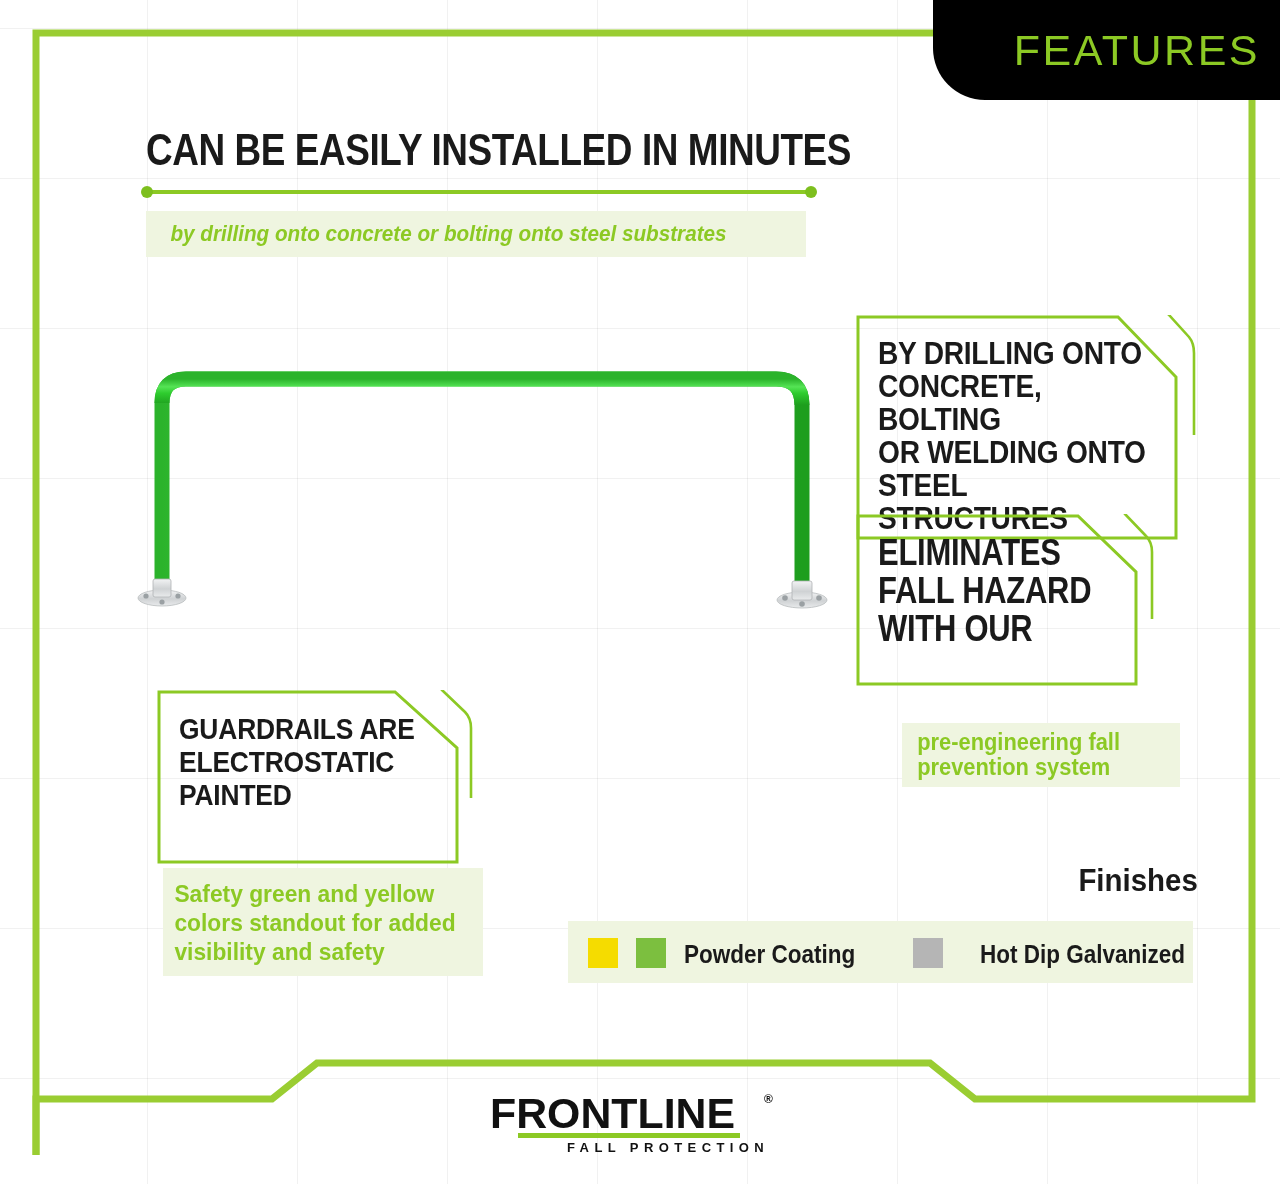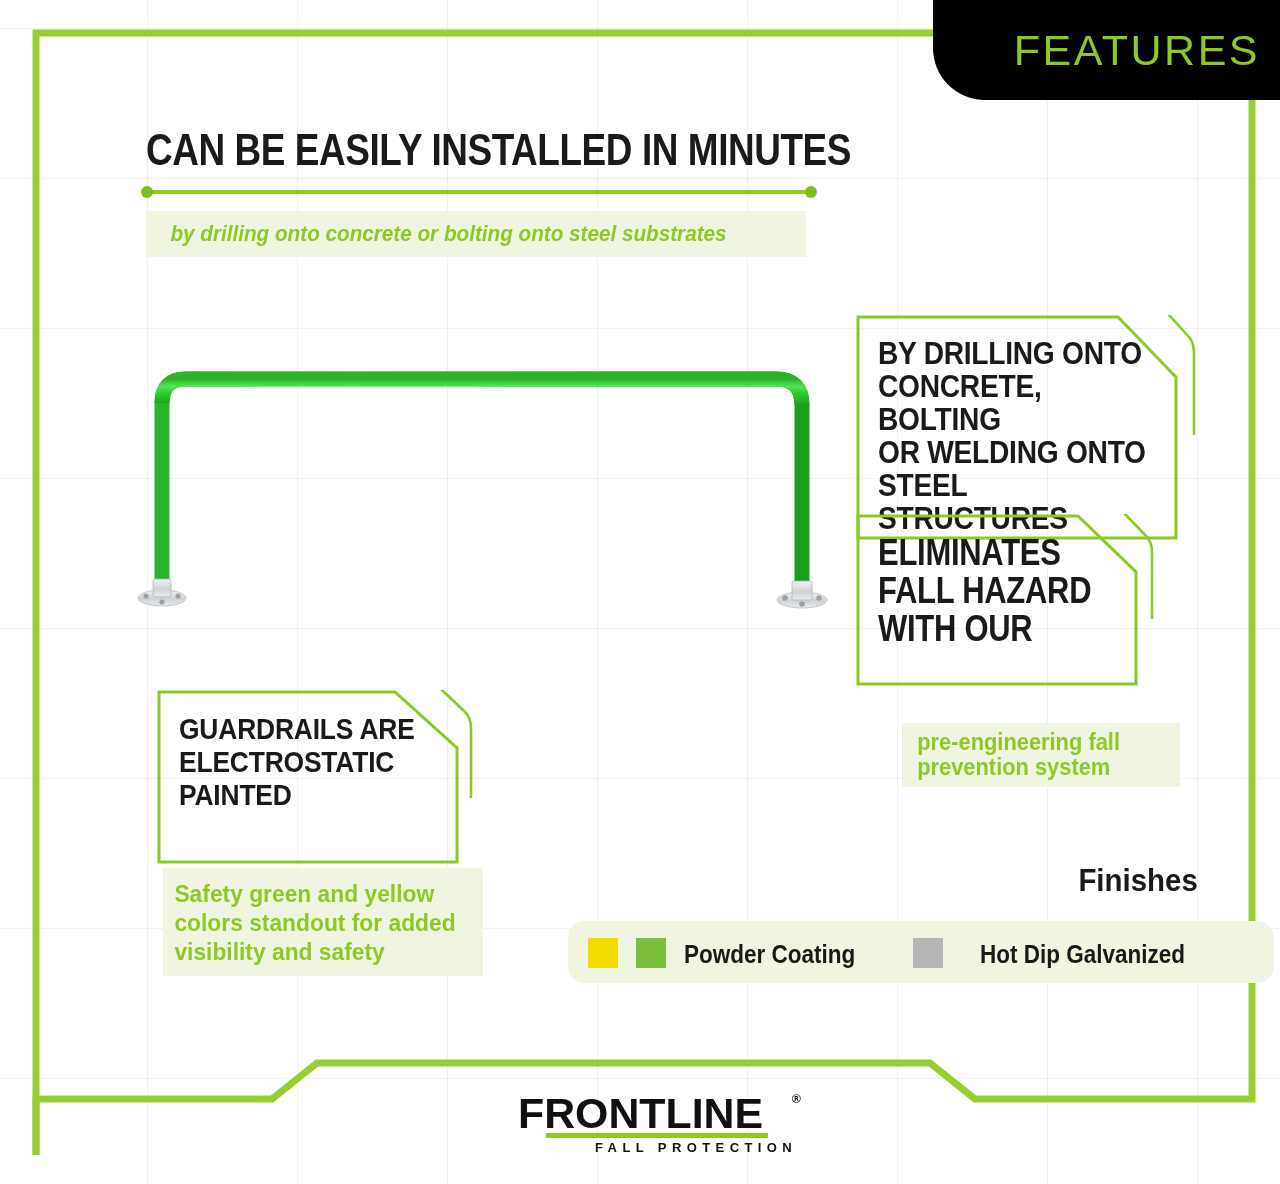--- a/index.html
+++ b/index.html
@@ -113,35 +113,34 @@
   }
 
   
   #finishes-title{
     position:absolute;right:82px;top:862px;
     font-family:"Liberation Sans Narrow","Liberation Sans",sans-serif;
     font-weight:bold;font-size:32px;color:#1a1a1a;
     transform:scaleX(0.92);transform-origin:right center;
   }
   #finishes-band{
-    position:absolute;left:568px;top:921px;width:706px;height:62px;
+    position:absolute;left:568px;top:921px;width:625px;height:62px;
     background:#EFF5E0;
-    border-radius:17px;
   }
   .swatch{position:absolute;top:17px;width:30px;height:30px;}
   .legend-label{
     position:absolute;top:19px;
     font-family:"Liberation Sans Narrow","Liberation Sans",sans-serif;
     font-weight:bold;font-size:25px;color:#1a1a1a;
     transform:scaleX(0.9);transform-origin:left top;
     white-space:nowrap;
   }
 
   
-  #logo{position:absolute;left:490px;top:1090px;width:300px;height:62px;margin-left:28px;}
+  #logo{position:absolute;left:490px;top:1090px;width:300px;height:62px;}
   #logo .word{
     font-family:"Liberation Sans Narrow","Liberation Sans",sans-serif;
     font-weight:bold;font-size:42px;color:#111;
     letter-spacing:0px;transform:scaleX(1.02);transform-origin:left top;
     position:absolute;left:0;top:0;white-space:nowrap;
   }
   #logo .reg{position:absolute;left:274px;top:2px;font-size:12px;color:#111;font-weight:bold;}
   #logo .bar{position:absolute;left:28px;top:43px;width:222px;height:5px;background:#8CC924;}
   #logo .tag{
     position:absolute;left:29px;top:50px;

